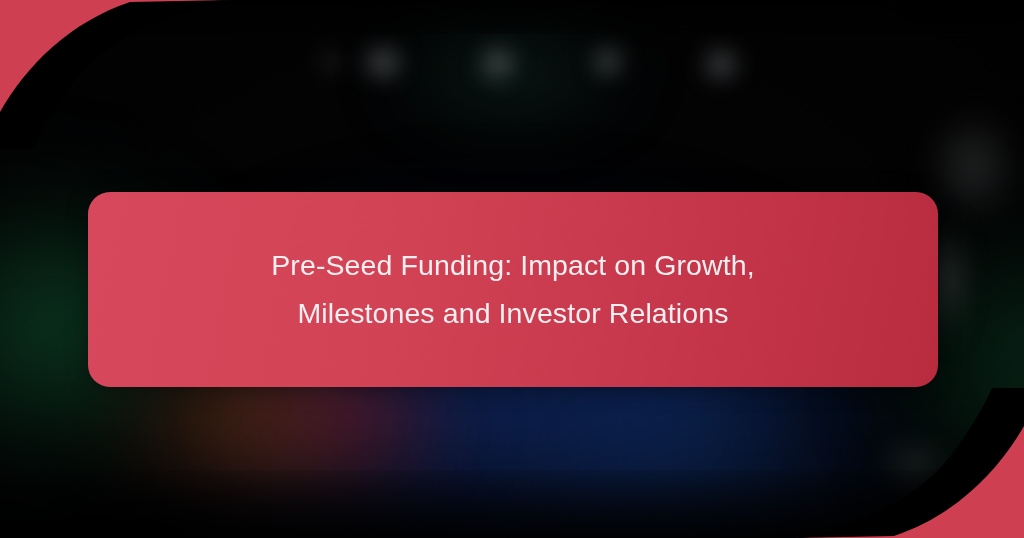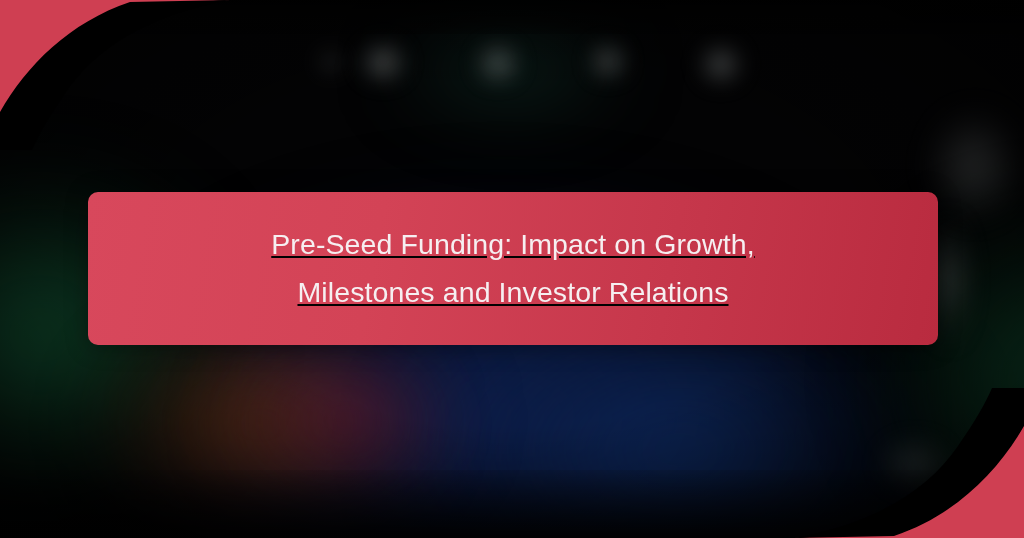--- a/index.html
+++ b/index.html
@@ -105,26 +105,25 @@
   
   .corner { position:absolute; }
   .corner svg { display:block; }
   .corner-tl { left:0; top:0; }
   .corner-br { right:0; bottom:0; }
 
   
   #title-card {
     position:absolute;
     left:88px; top:192px;
-    width:850px; height:153px;
-    border-radius:10px;
+    width:850px; height:195px;
+    border-radius:22px;
     background:linear-gradient(100deg, #d8485c 0%, #d34356 34%, #c6374b 68%, #b92b3f 100%);
     display:flex; align-items:center; justify-content:center;
     box-shadow:0 2px 22px rgba(0,0,0,0.35);
-    text-decoration:underline;
   }
   #title-text {
     color:#f6eff1;
     font-size:28.5px;
     font-weight:400;
     line-height:1.65;
     text-align:center;
     letter-spacing:.1px;
     padding:0 26px;
     white-space:pre-line;

